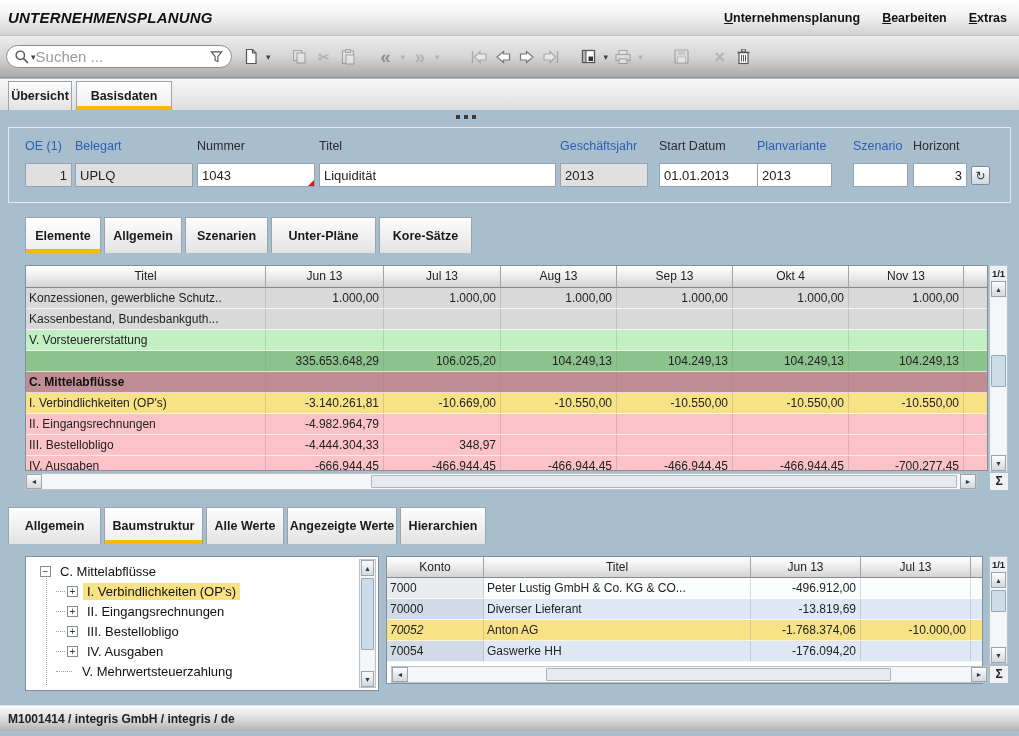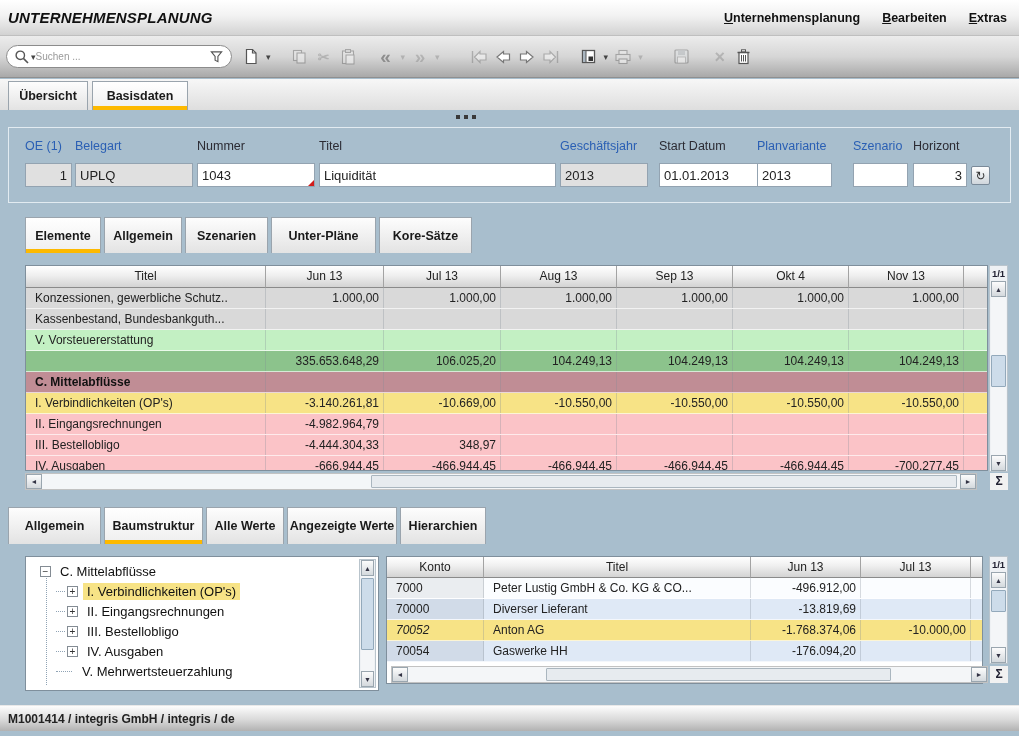--- a/index.html
+++ b/index.html
@@ -21,21 +21,21 @@
     border-bottom:1px solid #8f8f8f; display:flex; align-items:center; }
   .tb-group { display:flex; align-items:center; gap:6px; }
   .tb-btn { display:inline-flex; align-items:center; justify-content:center; min-width:18px; height:20px; }
   .tb-btn svg { display:block; }
   .dim { opacity:.45; }
   .caret { font-size:9px; color:#444; line-height:10px; }
   .caret.dim { color:#888; }
   .glyph { font-size:15px; color:#8a8a8a; font-weight:bold; line-height:16px; }
   #search-wrap { display:flex; align-items:center; height:23px; background:#fff; border:1px solid #8c8c8c;
     border-radius:12px; margin-left:6px; width:226px; padding:0 6px 0 6px; }
-  #search-input { border:none; outline:none; flex:1; font-size:10px; color:#a16207; font-family:"Liberation Sans",sans-serif; background:transparent; min-width:10px; }
+  #search-input { border:none; outline:none; flex:1; font-size:15px; color:#a16207; font-family:"Liberation Sans",sans-serif; background:transparent; min-width:10px; }
   #search-input::placeholder { color:#9a9a9a; }
   .tb-sep { width:10px; }
 
   
   #tabbar1 { position:absolute; left:0; top:79px; width:1019px; height:31px;
     background:linear-gradient(180deg,#f7f7f7,#dedede); display:flex; align-items:flex-end; padding-left:8px; gap:4px; }
   .tab { position:relative; display:flex; align-items:center; justify-content:center;
     background:linear-gradient(180deg,#fdfdfd,#e3e3e3); border:1px solid #9aa4ad; border-bottom:none;
     font-weight:bold; font-size:12.5px; color:#1a1a1a; }
   .tab1 { height:29px; }
@@ -71,21 +71,21 @@
   .grid { position:absolute; background:#fff; border:1px solid #7f8f9c; overflow:hidden; }
   #grid1 { left:25px; top:265px; width:963px; height:206px; }
   #grid2 { left:386px; top:556px; width:597px; height:128px; }
   .hrow { display:flex; height:22px; }
   .hcell { background:linear-gradient(180deg,#ffffff 0%,#efefef 45%,#d3d3d3 100%);
     border-right:1px solid #a3a3a3; border-bottom:1px solid #8a8a8a; text-align:center;
     font-size:12px; color:#222; line-height:21px; overflow:hidden; white-space:nowrap; flex:none; }
   .row { display:flex; height:21px; border-bottom:1px solid rgba(255,255,255,.65); }
   .cell { flex:none; font-size:12px; line-height:20px; overflow:hidden; white-space:nowrap;
     border-right:1px solid rgba(130,140,150,.30); color:#222; }
-  .cell.t { text-align:left; padding-left:9px; }
+  .cell.t { text-align:left; padding-left:3px; }
   .cell.v { text-align:right; padding-right:4px; }
   .g1c0{width:240px;} .g1c1{width:118px;} .g1c2{width:117px;} .g1c3{width:116px;}
   .g1c4{width:116px;} .g1c5{width:116px;} .g1c6{width:115px;} .g1c7{width:24px; border-right:none;}
   .g2c0{width:97px;} .g2c1{width:267px;} .g2c2{width:110px;} .g2c3{width:110px;} .g2c4{width:11px; border-right:none;}
   .rs-gray{background:#d9d9d9;} .rs-lightgreen{background:#c3f0c3;} .rs-green{background:#8cc38c;}
   .rs-mauve{background:#c08d95;} .rs-yellow{background:#f7e386;} .rs-pink{background:#fbc3c7;}
   .rs-white{background:#fbfdff;} .rs-blue{background:#dfe9f6;}
   .rowbold .t { font-weight:bold; color:#111; }
   .g2 .konto { background:rgba(90,100,110,.10); }
   .rs-yellow .konto { background:transparent;font-style:italic; }
@@ -263,21 +263,21 @@
             <rect x="5.5" y="1.8" width="4" height="2" fill="#fff" stroke="#555" stroke-width="1"></rect>
             <line x1="5.5" y1="7" x2="5.5" y2="13.5" stroke="#555" stroke-width="1"></line>
             <line x1="7.5" y1="7" x2="7.5" y2="13.5" stroke="#555" stroke-width="1"></line>
             <line x1="9.5" y1="7" x2="9.5" y2="13.5" stroke="#555" stroke-width="1"></line>
           </svg>
       </span>
     </div>
   </div>
 
   <div id="tabbar1">
-    <div class="tab tab1" style="width:80px;align-items:center;">
+    <div class="tab tab1" style="width:64px;align-items:center;">
         <span>Übersicht</span>
       </div>
     <div class="tab tab1 active" style="width:96px;">
         <span>Basisdaten</span>
       </div>
   </div>
 
   <div id="grip">
       <i></i>
       <i></i>

